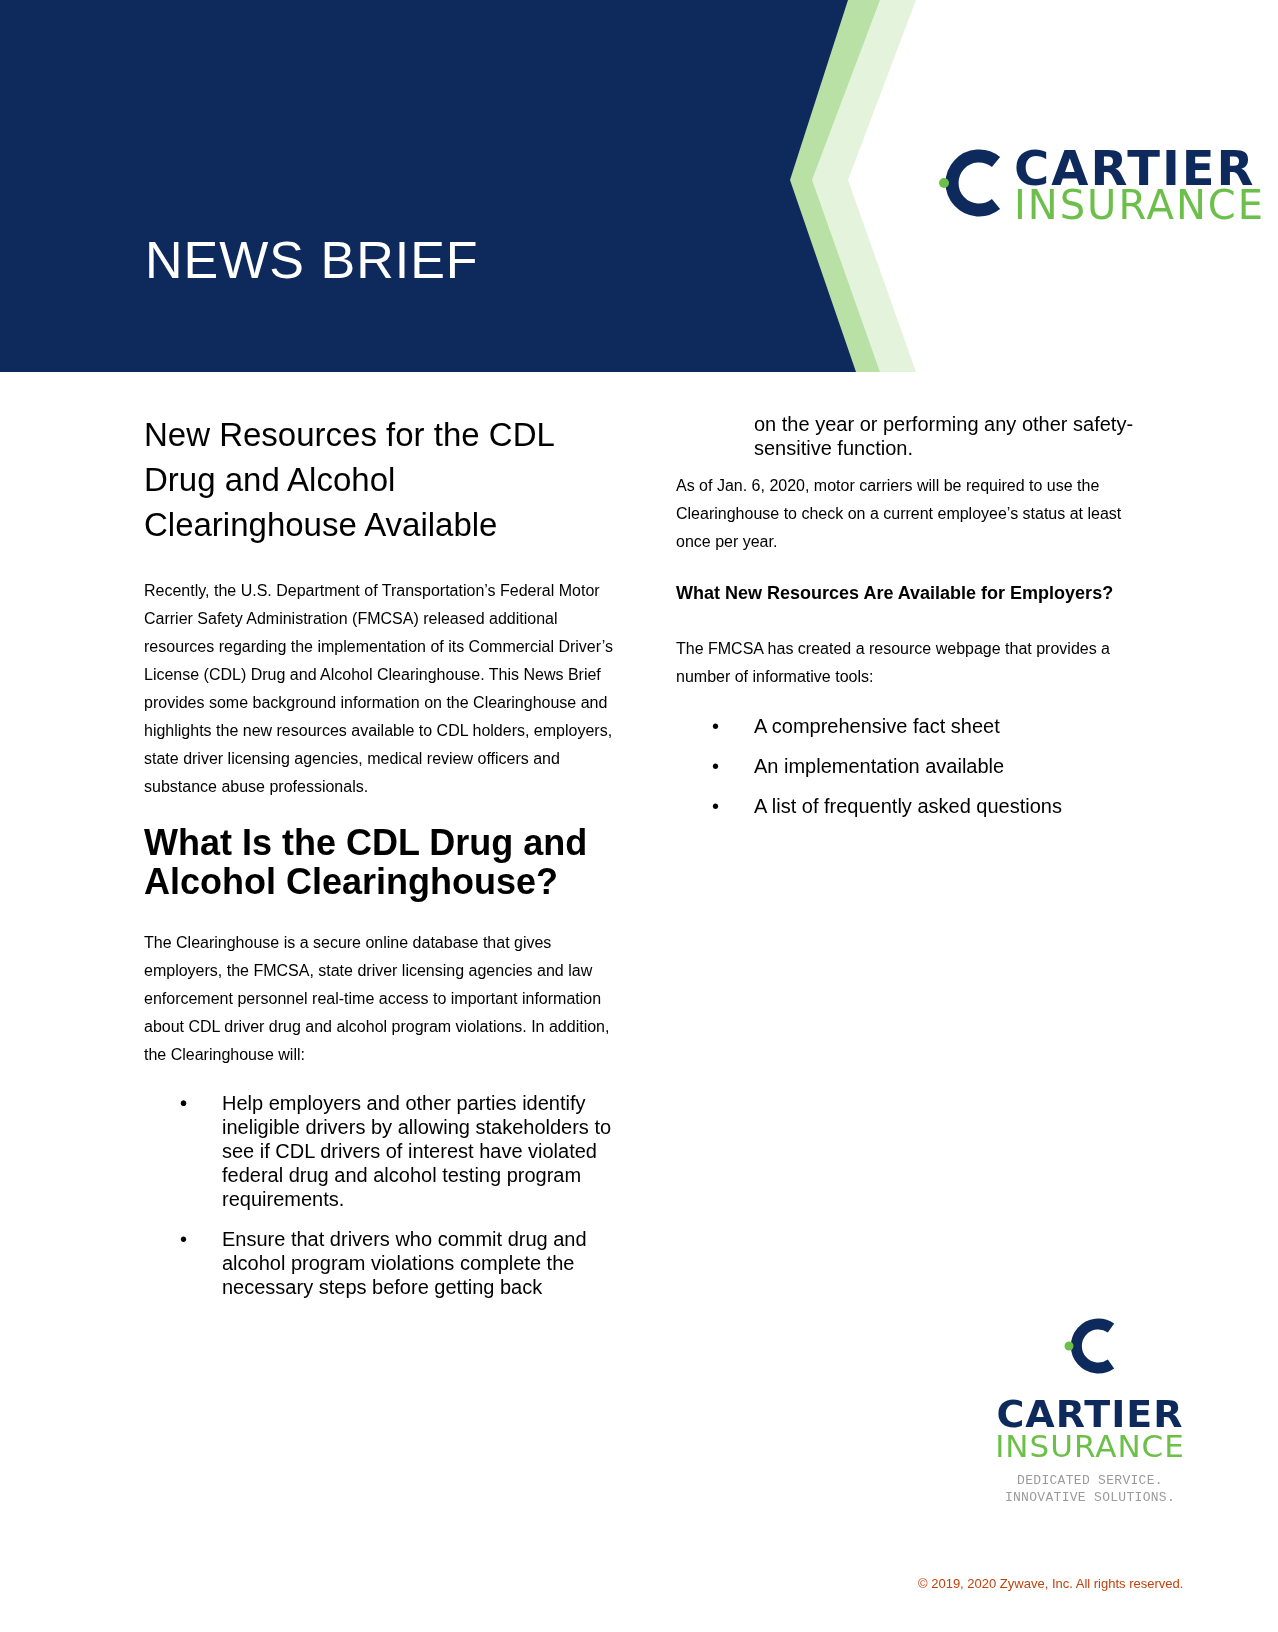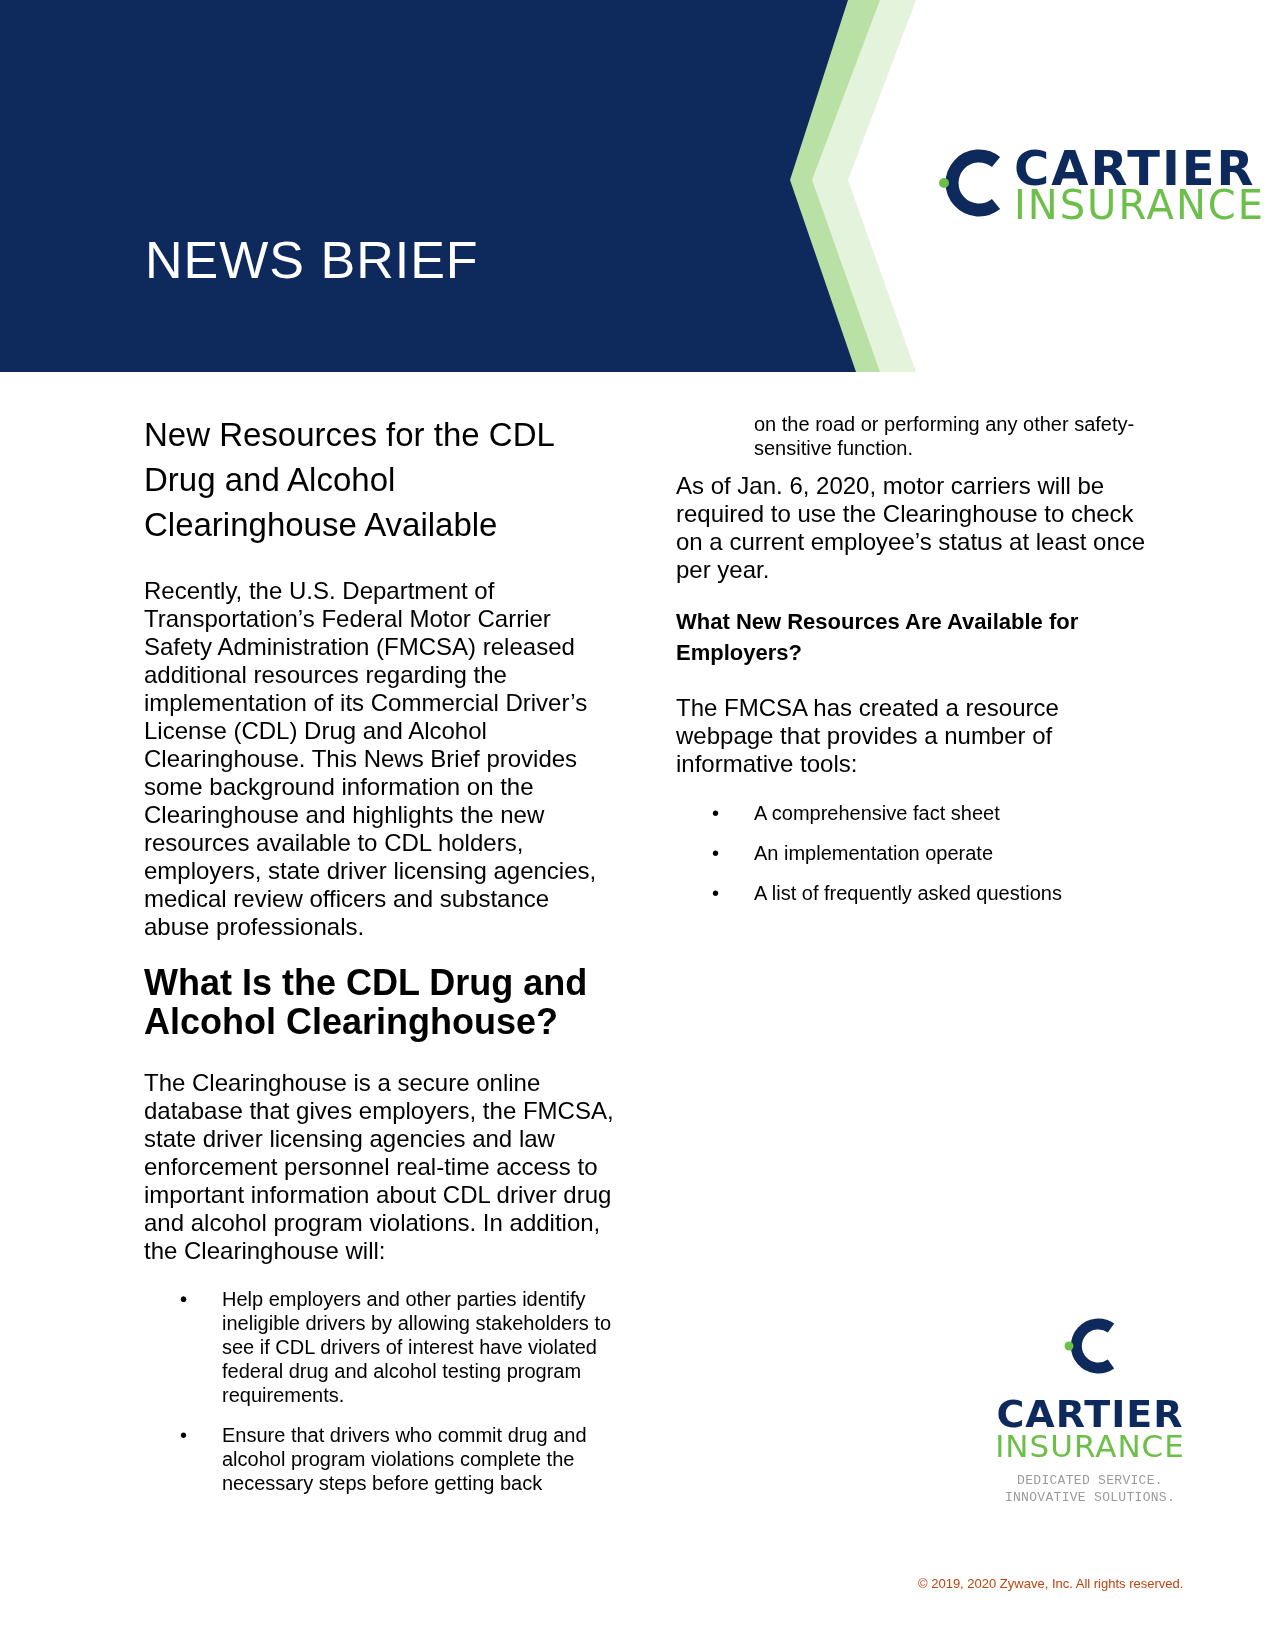--- a/index.html
+++ b/index.html
@@ -25,23 +25,23 @@
     }
     .col-left { position: absolute; left: 144px; top: 412px; width: 470px; }
     .col-right { position: absolute; left: 676px; top: 412px; width: 480px; }
     h1.doc-title {
       margin: 0 0 30px 0; font-size: 33px; line-height: 45px; font-weight: normal;
     }
     h2.section-heading {
       margin: 0 0 28px 0; font-size: 36px; line-height: 39px; font-weight: bold;
     }
     h3.sub-heading {
-      margin: 0 0 26px 0; font-size: 22px; line-height: 31px; font-weight: bold;
+      margin: 0 0 26px 0; font-size: 18px; line-height: 31px; font-weight: bold;
     }
-    p.body-text { margin: 0 0 22px 0; font-size: 24px; line-height: 28px; }
+    p.body-text { margin: 0 0 22px 0; font-size: 16px; line-height: 28px; }
     ul.bullets { list-style: none; margin: 0 0 10px 0; padding: 0; }
     ul.bullets li {
       position: relative; padding-left: 78px; font-size: 20px; line-height: 24px; margin-bottom: 16px;
     }
     ul.bullets li .bullet-dot {
       position: absolute; left: 36px; top: 0; font-size: 20px;
     }
     ul.bullets.short li { margin-bottom: 14px; line-height: 26px; }
     .continued { padding-left: 78px; font-size: 20px; line-height: 24px; margin: 0 0 12px 0; }
     .logo-bottom { position: absolute; left: 980px; top: 1300px; width: 220px; height: 200px; text-align: center; }
@@ -100,32 +100,32 @@
       <span>Help employers and other parties identify ineligible drivers by allowing stakeholders to see if CDL drivers of interest have violated federal drug and alcohol testing program requirements.</span>
     </li>
     <li>
       <span class="bullet-dot">•</span>
       <span>Ensure that drivers who commit drug and alcohol program violations complete the necessary steps before getting back</span>
     </li>
   </ul>
 </div>
 
 <div class="col-right">
-  <p class="continued">on the road or performing any other safety-sensitive function.</p>
+  <p class="continued">on the year or performing any other safety-sensitive function.</p>
   <p class="body-text">As of Jan. 6, 2020, motor carriers will be required to use the Clearinghouse to check on a current employee’s status at least once per year.</p>
   <h3 class="sub-heading">What New Resources Are Available for Employers?</h3>
   <p class="body-text">The FMCSA has created a resource webpage that provides a number of informative tools:</p>
   <ul class="bullets short">
     <li>
       <span class="bullet-dot">•</span>
       <span>A comprehensive fact sheet</span>
     </li>
     <li>
       <span class="bullet-dot">•</span>
-      <span>An implementation operate</span>
+      <span>An implementation available</span>
     </li>
     <li>
       <span class="bullet-dot">•</span>
       <span>A list of frequently asked questions</span>
     </li>
   </ul>
 </div>
 
 <div class="logo-bottom">
   <svg class="c-mark" width="54" height="60" viewBox="0 0 54 60">

